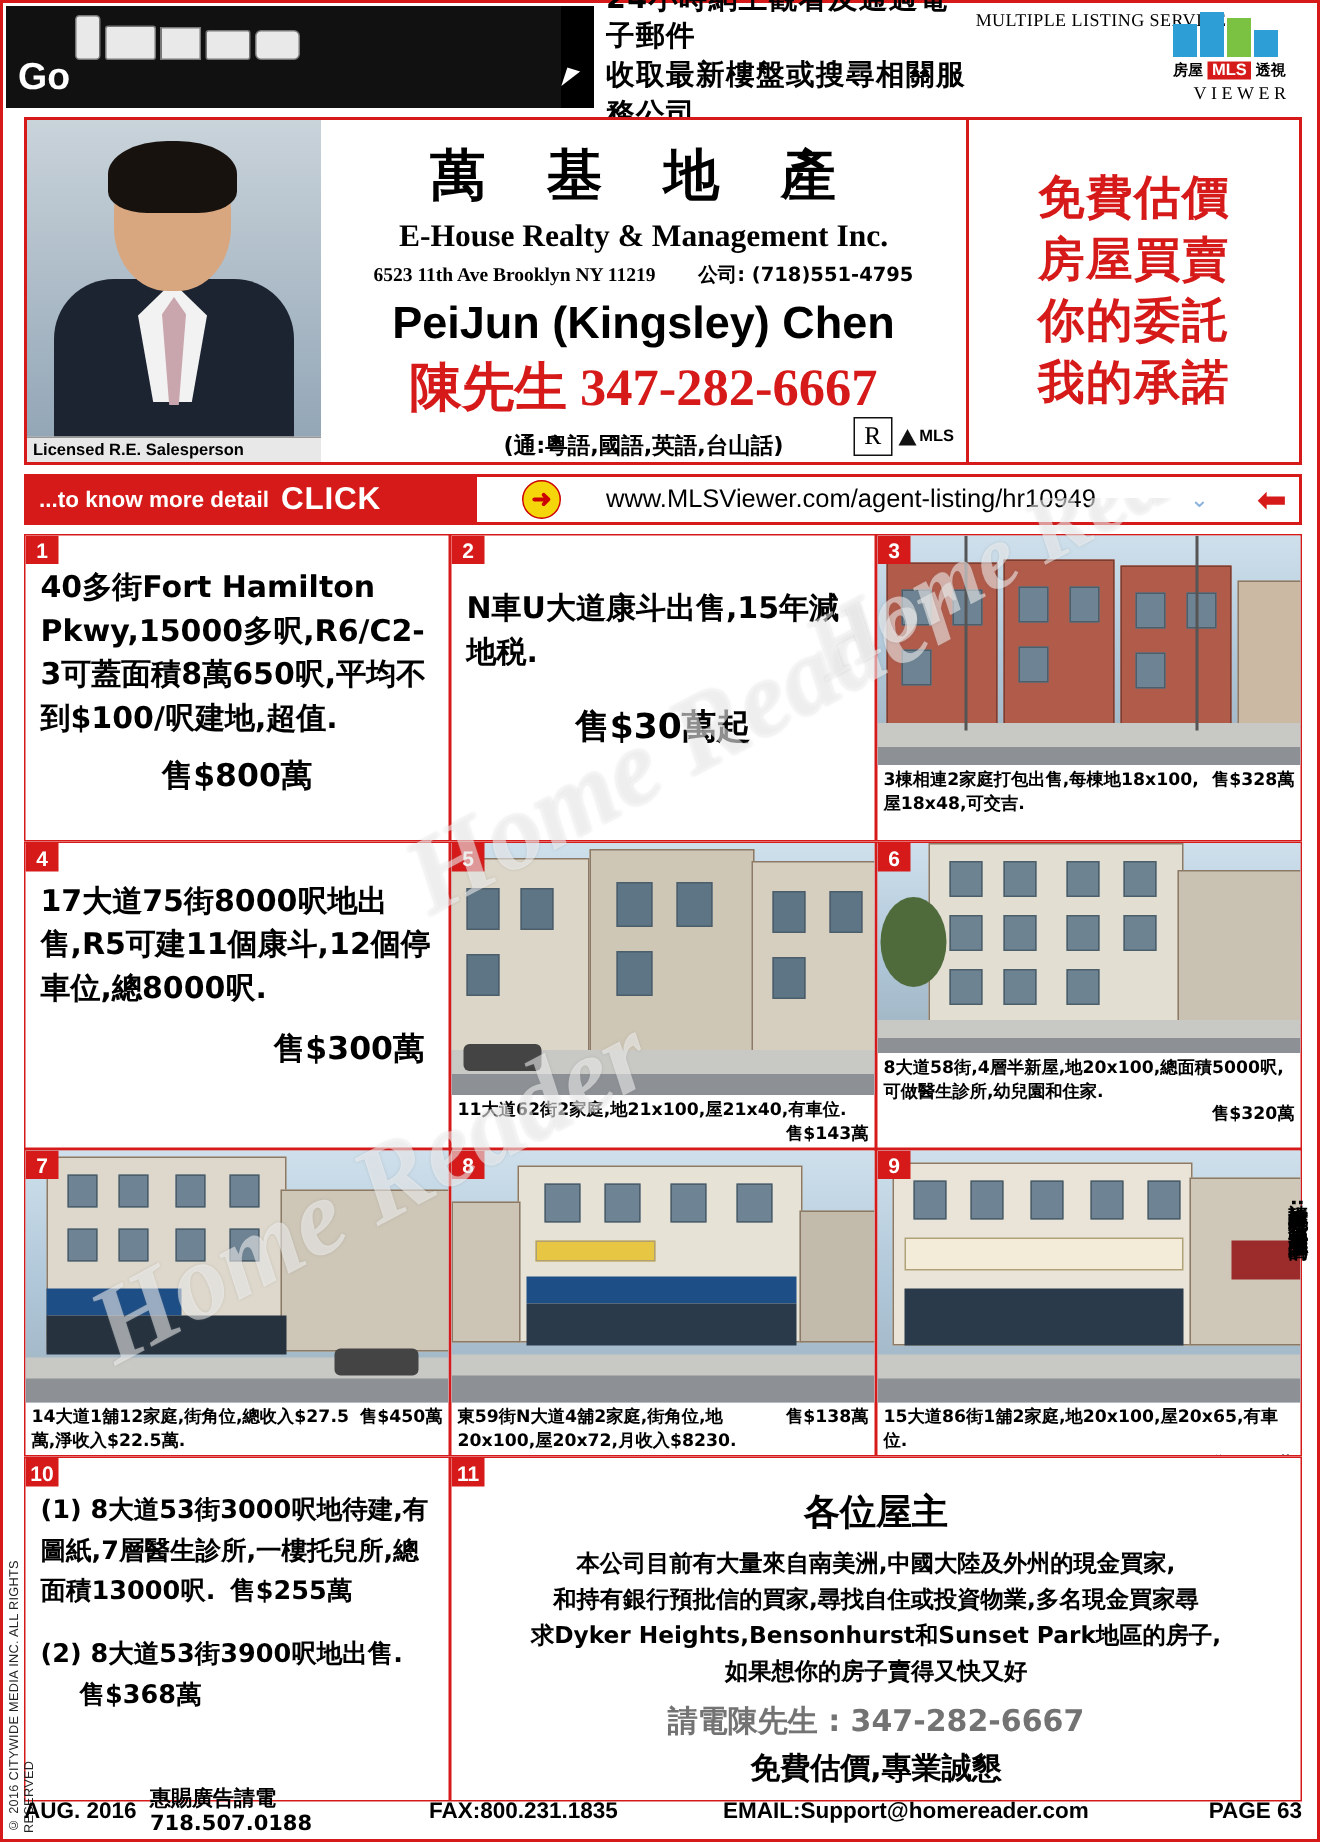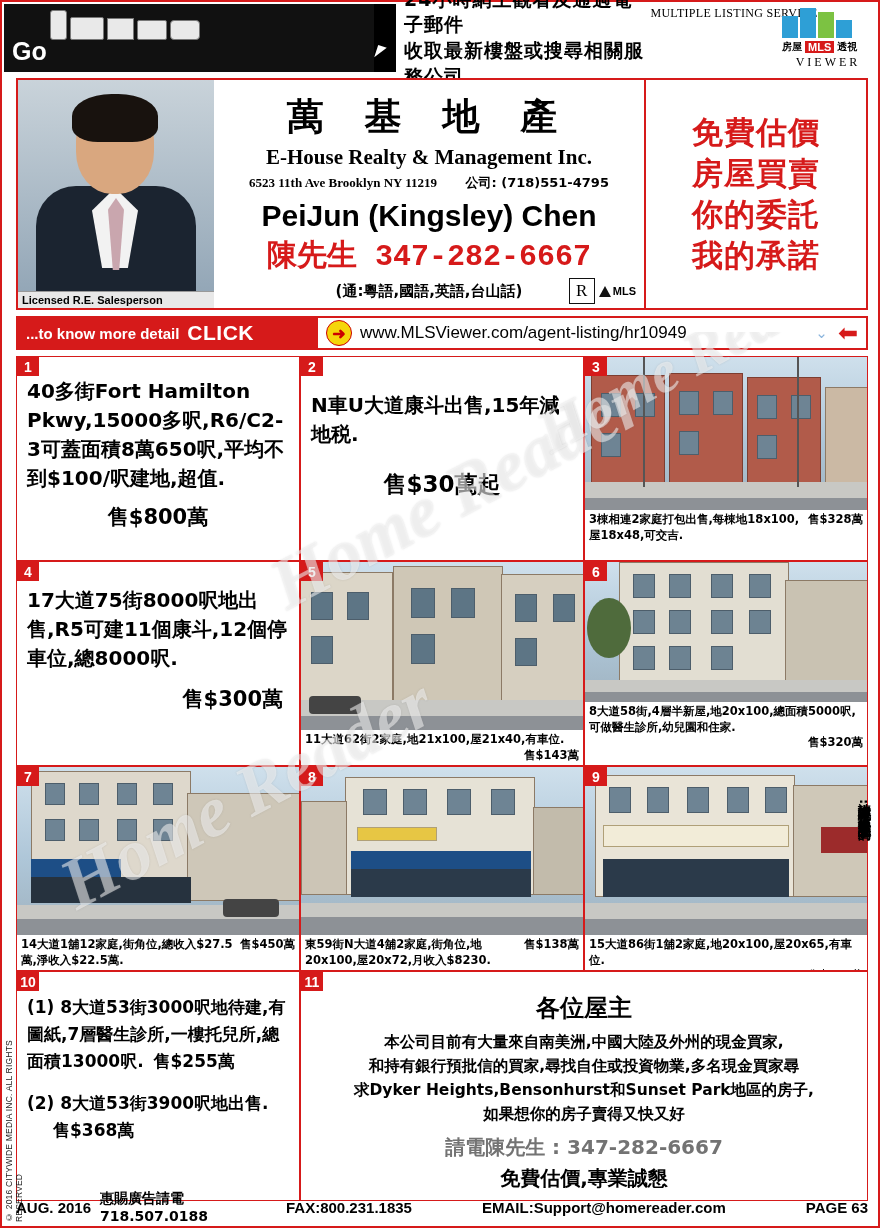--- a/index.html
+++ b/index.html
@@ -135,22 +135,22 @@
     font-size:21px; font-weight:bold; font-family:"Liberation Serif", serif; margin-top:3px;
   }
   .company-addr {
     font-size:13px; font-weight:bold; font-family:"Liberation Serif", serif; margin-top:4px;
   }
   .company-addr .sp { display:inline-block; width:22px; }
   .agent-name {
     font-size:30px; font-weight:bold; margin-top:7px; font-family:"Liberation Sans", sans-serif;
   }
   .agent-phone {
-    color:#d61a1a; font-size:30px; font-weight:bold; margin-top:2px;
-    font-family:Liberation Mono, monospace;
+    color:#d61a1a; font-size:35px; font-weight:bold; margin-top:2px;
+    font-family:Liberation Serif, serif;
   }
   .agent-langs {
     font-size:15px; font-weight:bold; margin-top:6px;
     font-family:"DejaVu Sans", sans-serif;
   }
   .realtor-marks {
     position:absolute; right:8px; bottom:4px; display:flex; align-items:center; gap:4px;
   }
   .r-box {
     width:26px; height:26px; border:1.5px solid #111; font-size:17px;
@@ -161,21 +161,21 @@
   .agent-right {
     width:222px; border-left:2px solid #d61a1a; color:#d61a1a;
     display:flex; flex-direction:column; justify-content:center; align-items:center;
     font-family:"DejaVu Sans", sans-serif; font-weight:bold; font-size:31px; line-height:1.32;
     letter-spacing:1px;
   }
 
   
   .clickbar {
     position:absolute; left:14px; top:314px; width:852px; height:34px;
-    border:2px solid #d61a1a; display:flex; align-items:center; background:#fff;
+    border:2px solid #d61a1a; display:flex; align-items:center; background:#fff;gap:22px;
   }
   .cb-red {
     width:300px; height:30px; background:#d61a1a; color:#fff;
     display:flex; align-items:center; padding-left:8px; font-weight:bold; font-size:15px;
   }
   .cb-click { font-size:21px; font-weight:bold; margin-left:8px; letter-spacing:0.5px; }
   .cb-arrow-circle {
     width:26px; height:26px; border-radius:50%; background:#f5d60a;
     display:flex; align-items:center; justify-content:center; margin:0 8px;
     border:1px solid #c00; color:#c00; font-size:16px; font-weight:bold;

